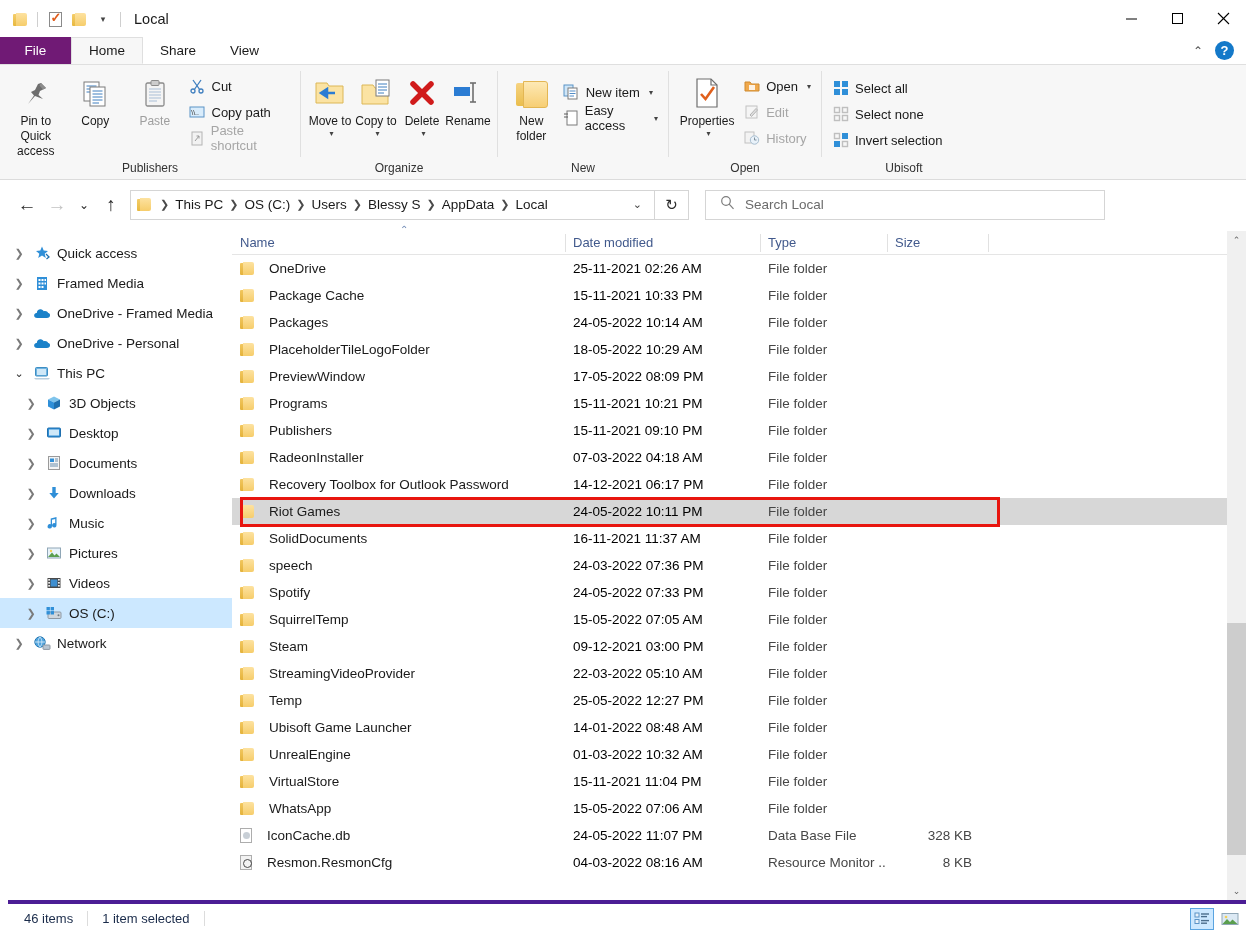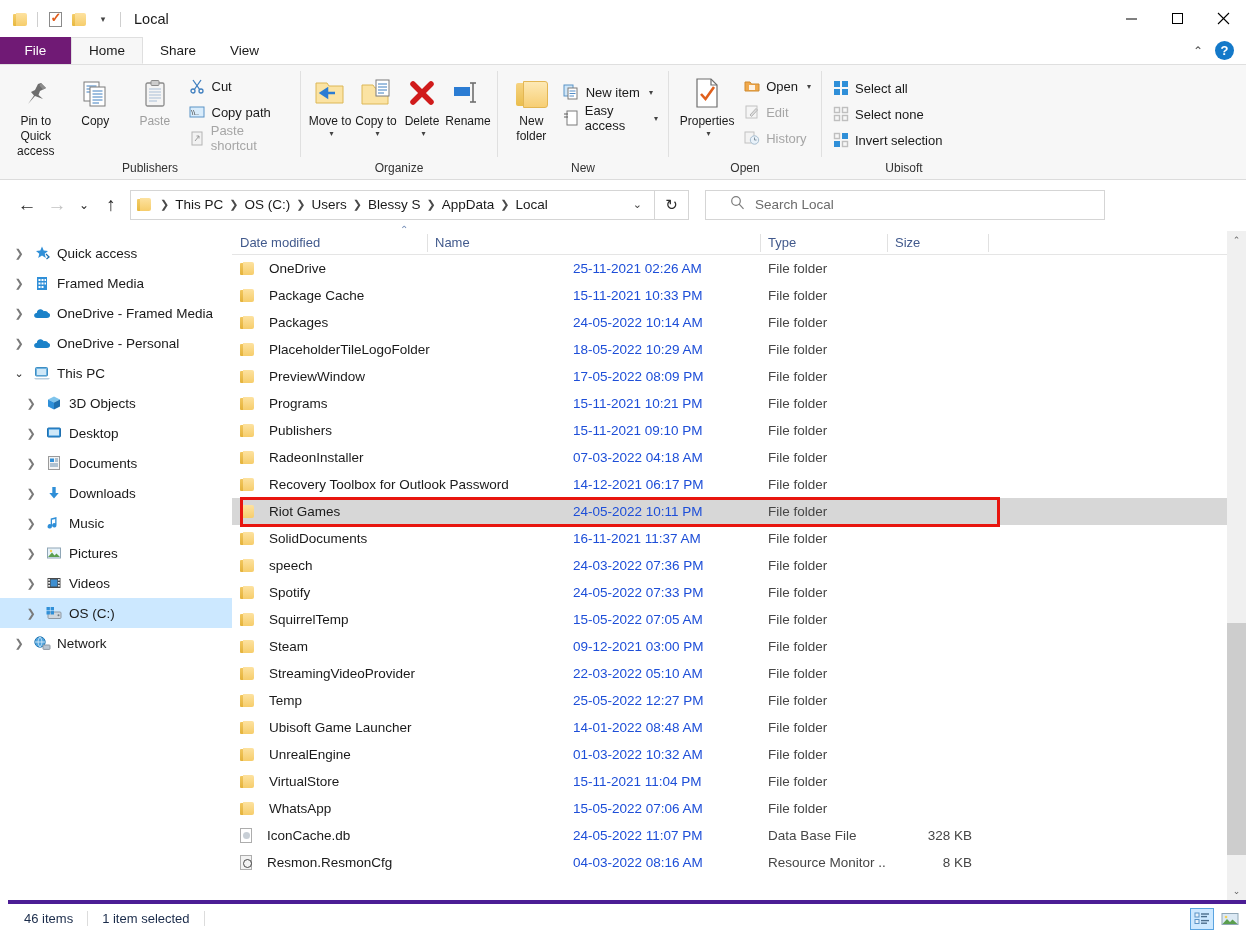--- a/index.html
+++ b/index.html
@@ -98,21 +98,21 @@
     flex:0 0 auto; width:525px; height:30px; border:1px solid #d5d5d5; background:#fff;
     display:flex; align-items:center; padding:0 4px 0 6px; margin-left:4px;
   }
   .crumbs { display:flex; align-items:center; flex:1; gap:0; font-size:13.5px; color:#1a1a1a; }
   .crumb { padding:0 4px; }
   .crumb-sep { color:#4a4a4a; font-size:11px; padding:0 2px; }
   .addr-caret { font-size:11px; color:#444; padding:0 8px; }
   .refreshbtn { width:34px; height:30px; border:1px solid #d5d5d5; border-left:none; display:flex; align-items:center; justify-content:center; font-size:15px; color:#2b2b2b;}
   .searchbox {
     width:400px; height:30px; border:1px solid #d5d5d5; background:#fff; margin-left:16px;
-    display:flex; align-items:center; gap:10px; padding-left:24px;
+    display:flex; align-items:center; gap:10px; padding-left:14px;
   }
   .searchbox .ph { font-size:13.5px; color:#6b6b6b; }
 
   
   .main { position:absolute; top:231px; left:0; width:1246px; height:669px; display:flex; }
   .navpane { width:232px; height:669px; background:#fff; padding-top:7px; overflow:hidden; position:relative;}
   .navrow { height:30px; display:flex; align-items:center; font-size:13.5px; color:#1a1a1a; padding-left:8px; }
   .navrow.sel { background:#cce8ff; }
   .navrow .exp { width:22px; text-align:center; font-size:11px; color:#7a7a7a; }
   .navrow .exp.open { color:#2b2b2b; }
@@ -130,21 +130,21 @@
   .col-type  { width:127px; }
   .col-size  { width:101px; }
   .col-extra { width:214px; }
   .sortmark { position:absolute; left:168px; top:-7px; font-size:10px; color:#6f8ab5; }
 
   .rows { position:absolute; top:24px; left:0; right:19px; bottom:0; overflow:hidden; }
   .frow { height:27px; display:flex; align-items:center; font-size:13.5px; color:#1a1a1a; }
   .frow.selected { background:#d7d7d7; }
   .cell { display:flex; align-items:center; height:27px; overflow:hidden; white-space:nowrap; }
   .c-name { width:333px; padding-left:8px; gap:15px; }
-  .c-date { width:195px; padding-left:8px; color:#1d4ed8; }
+  .c-date { width:195px; padding-left:8px; color:#000000; }
   .c-type { width:127px; padding-left:8px; color:#464646; }
   .c-size { width:101px; padding-right:16px; color:#464646; justify-content:flex-end; }
   .rowfolder { position:relative; width:14px; height:13px; flex:0 0 14px; }
   .rowfolder::before{content:"";position:absolute;left:0;top:1px;width:4px;height:12px;background:linear-gradient(#f2c75e,#e4b23b);border-radius:1px 0 0 1px;}
   .rowfolder::after{content:"";position:absolute;left:3px;top:0;width:11px;height:13px;background:linear-gradient(#fde2a0,#f6cd6b);border-radius:0 2px 2px 0;}
   .rowfile { width:12px; height:15px; flex:0 0 12px; background:#fff; border:1px solid #adadad; position:relative;}
   .rowfile.db::after{content:"";position:absolute;left:2px;top:3px;width:7px;height:7px;background:#9aa7b5;border-radius:50%;opacity:.55;}
   .rowfile.cfg{ background:#f2f2f2; }
   .rowfile.cfg::after{content:"";position:absolute;left:2px;top:3px;width:7px;height:7px;border:1.5px solid #4a4a4a;border-radius:50%;}
 
@@ -714,22 +714,22 @@
               <rect x="10" y="10" width="7" height="4.4" rx=".7" fill="#b9c6d2" stroke="#8d98a3"></rect>
             </svg>
         </span>
         <span class="lbl">Network</span>
       </div>
     </div>
 
     <div class="filepane">
       <div class="colhdr">
         <span class="sortmark">⌃</span>
+        <div class="col col-name">Name</div>
         <div class="col col-date">Date modified</div>
-        <div class="col col-name">Name</div>
         <div class="col col-type">Type</div>
         <div class="col col-size">Size</div>
         <div class="col col-extra"></div>
       </div>
 
       <div class="rows" id="rows">
           <div class="frow">
             <div class="cell c-name">
               <span class="rowfolder"></span>
               <span>OneDrive</span>

